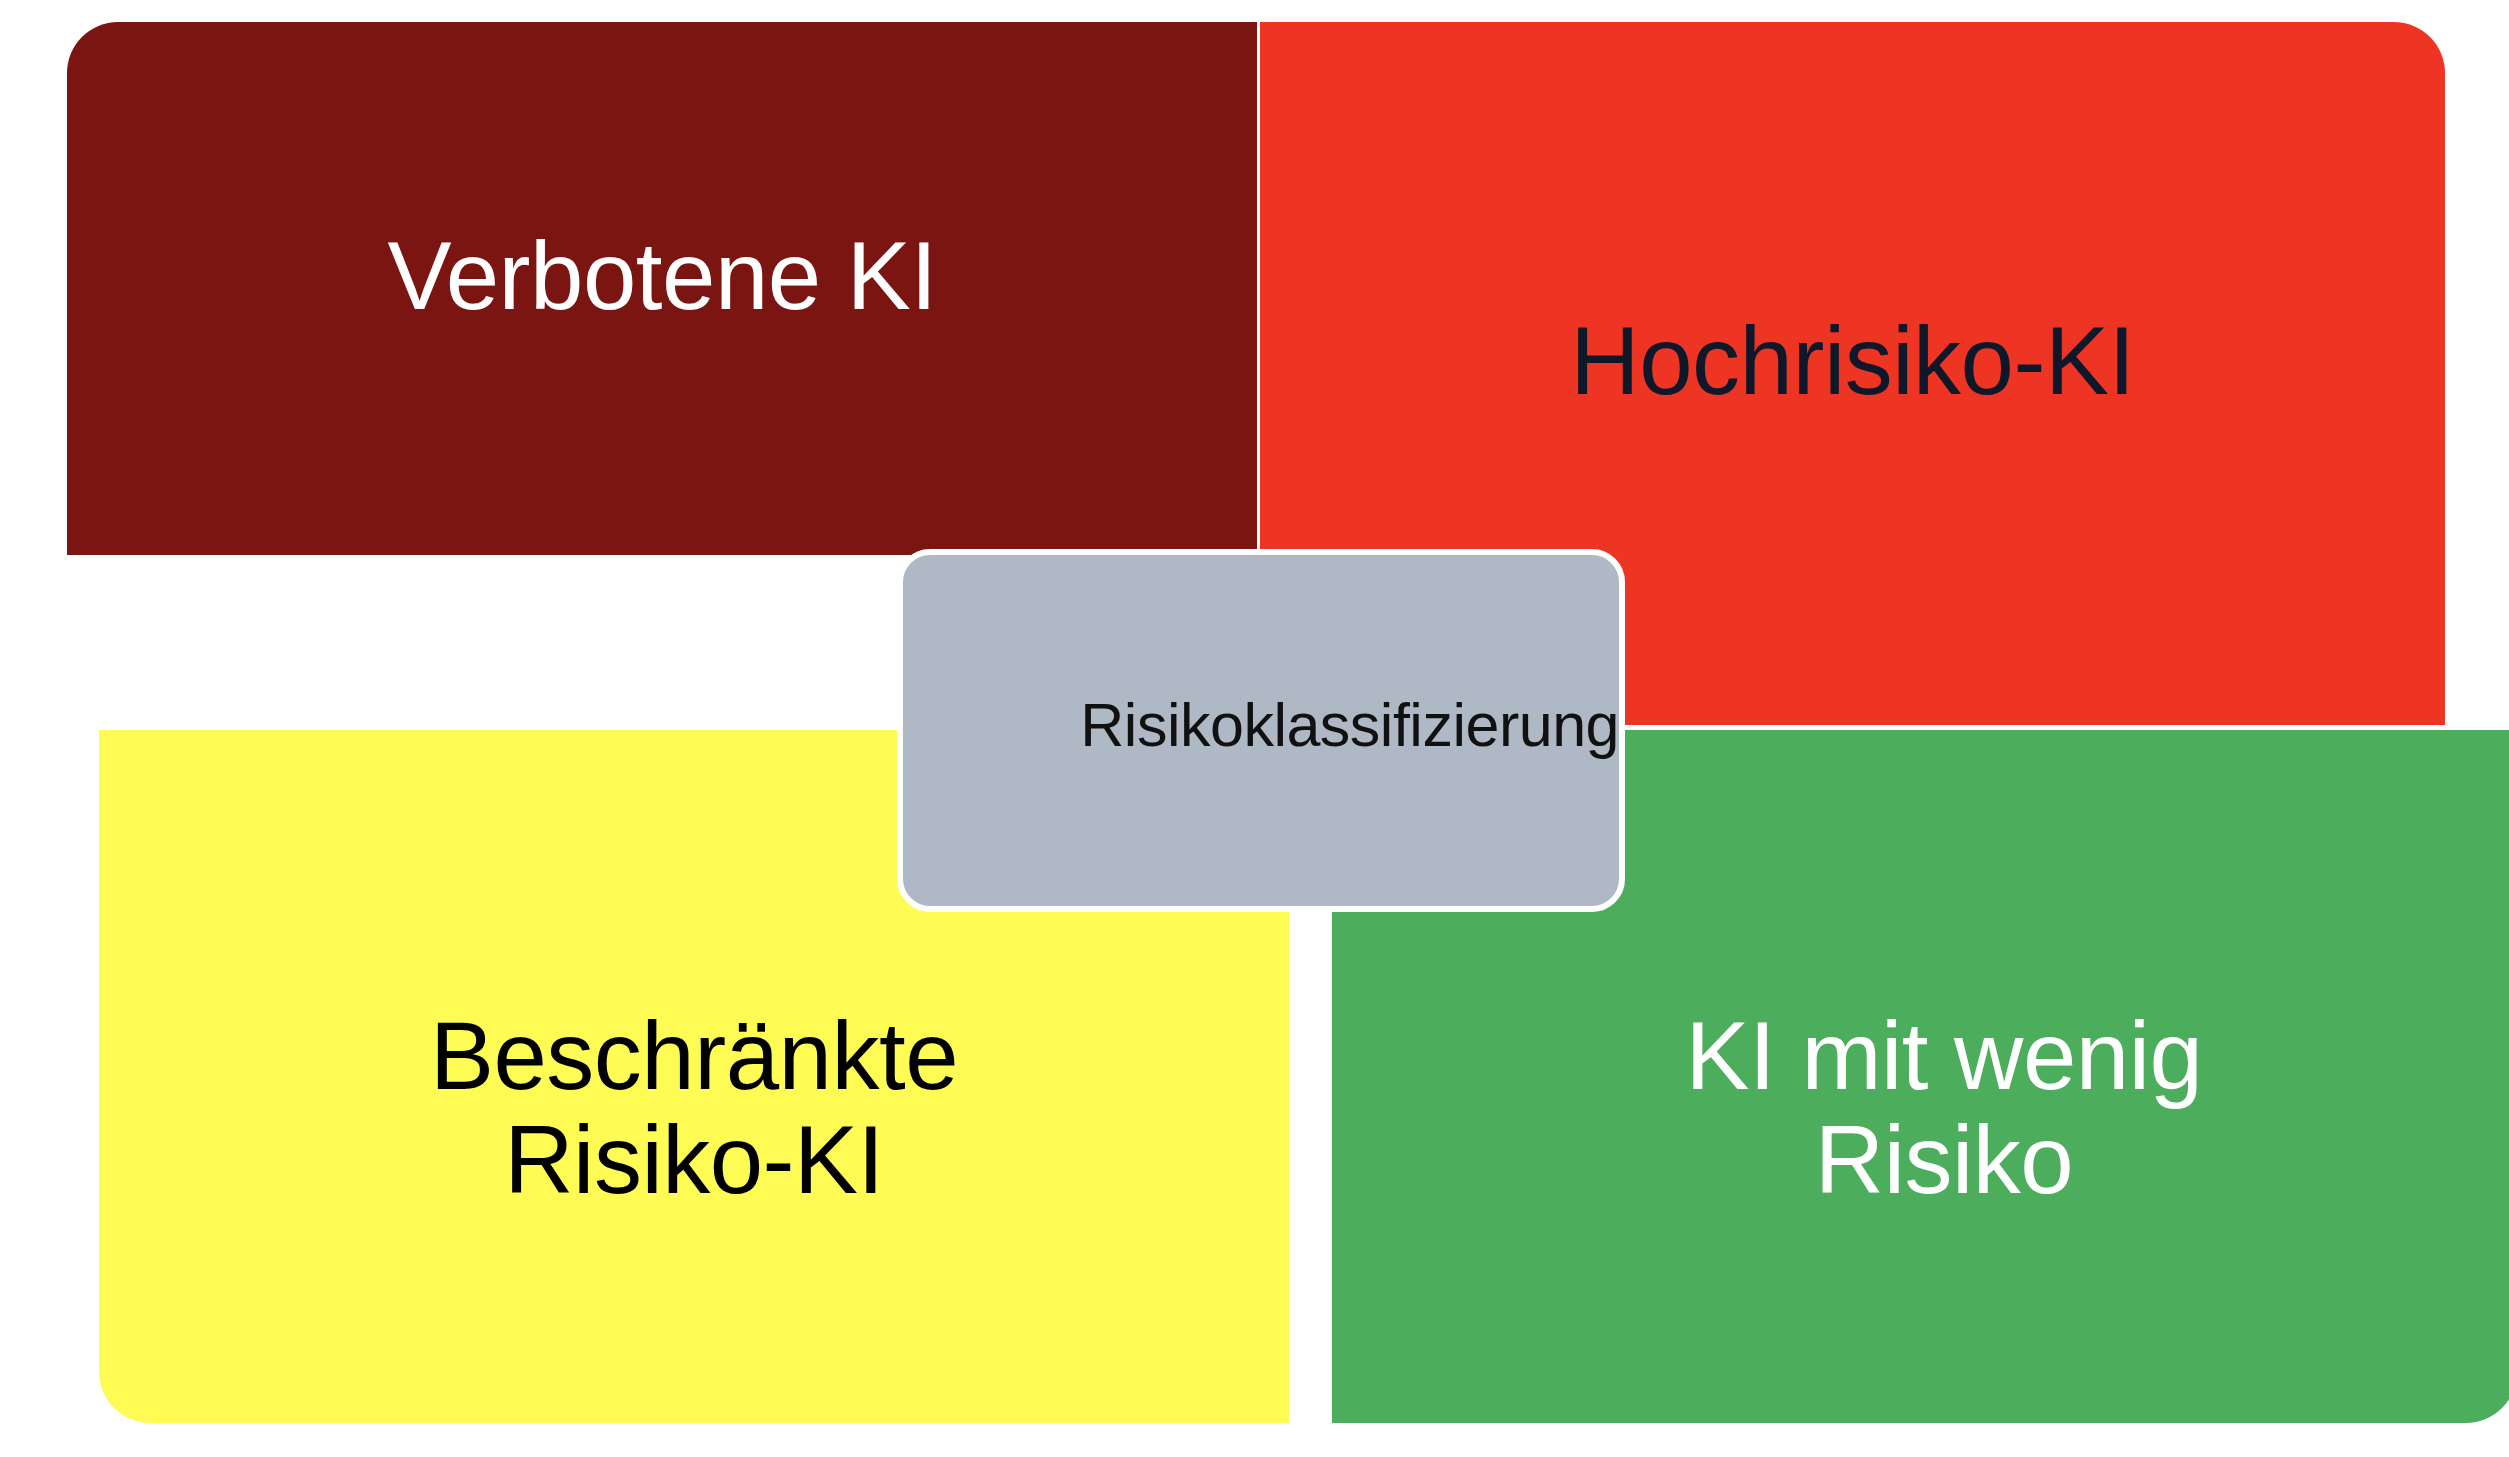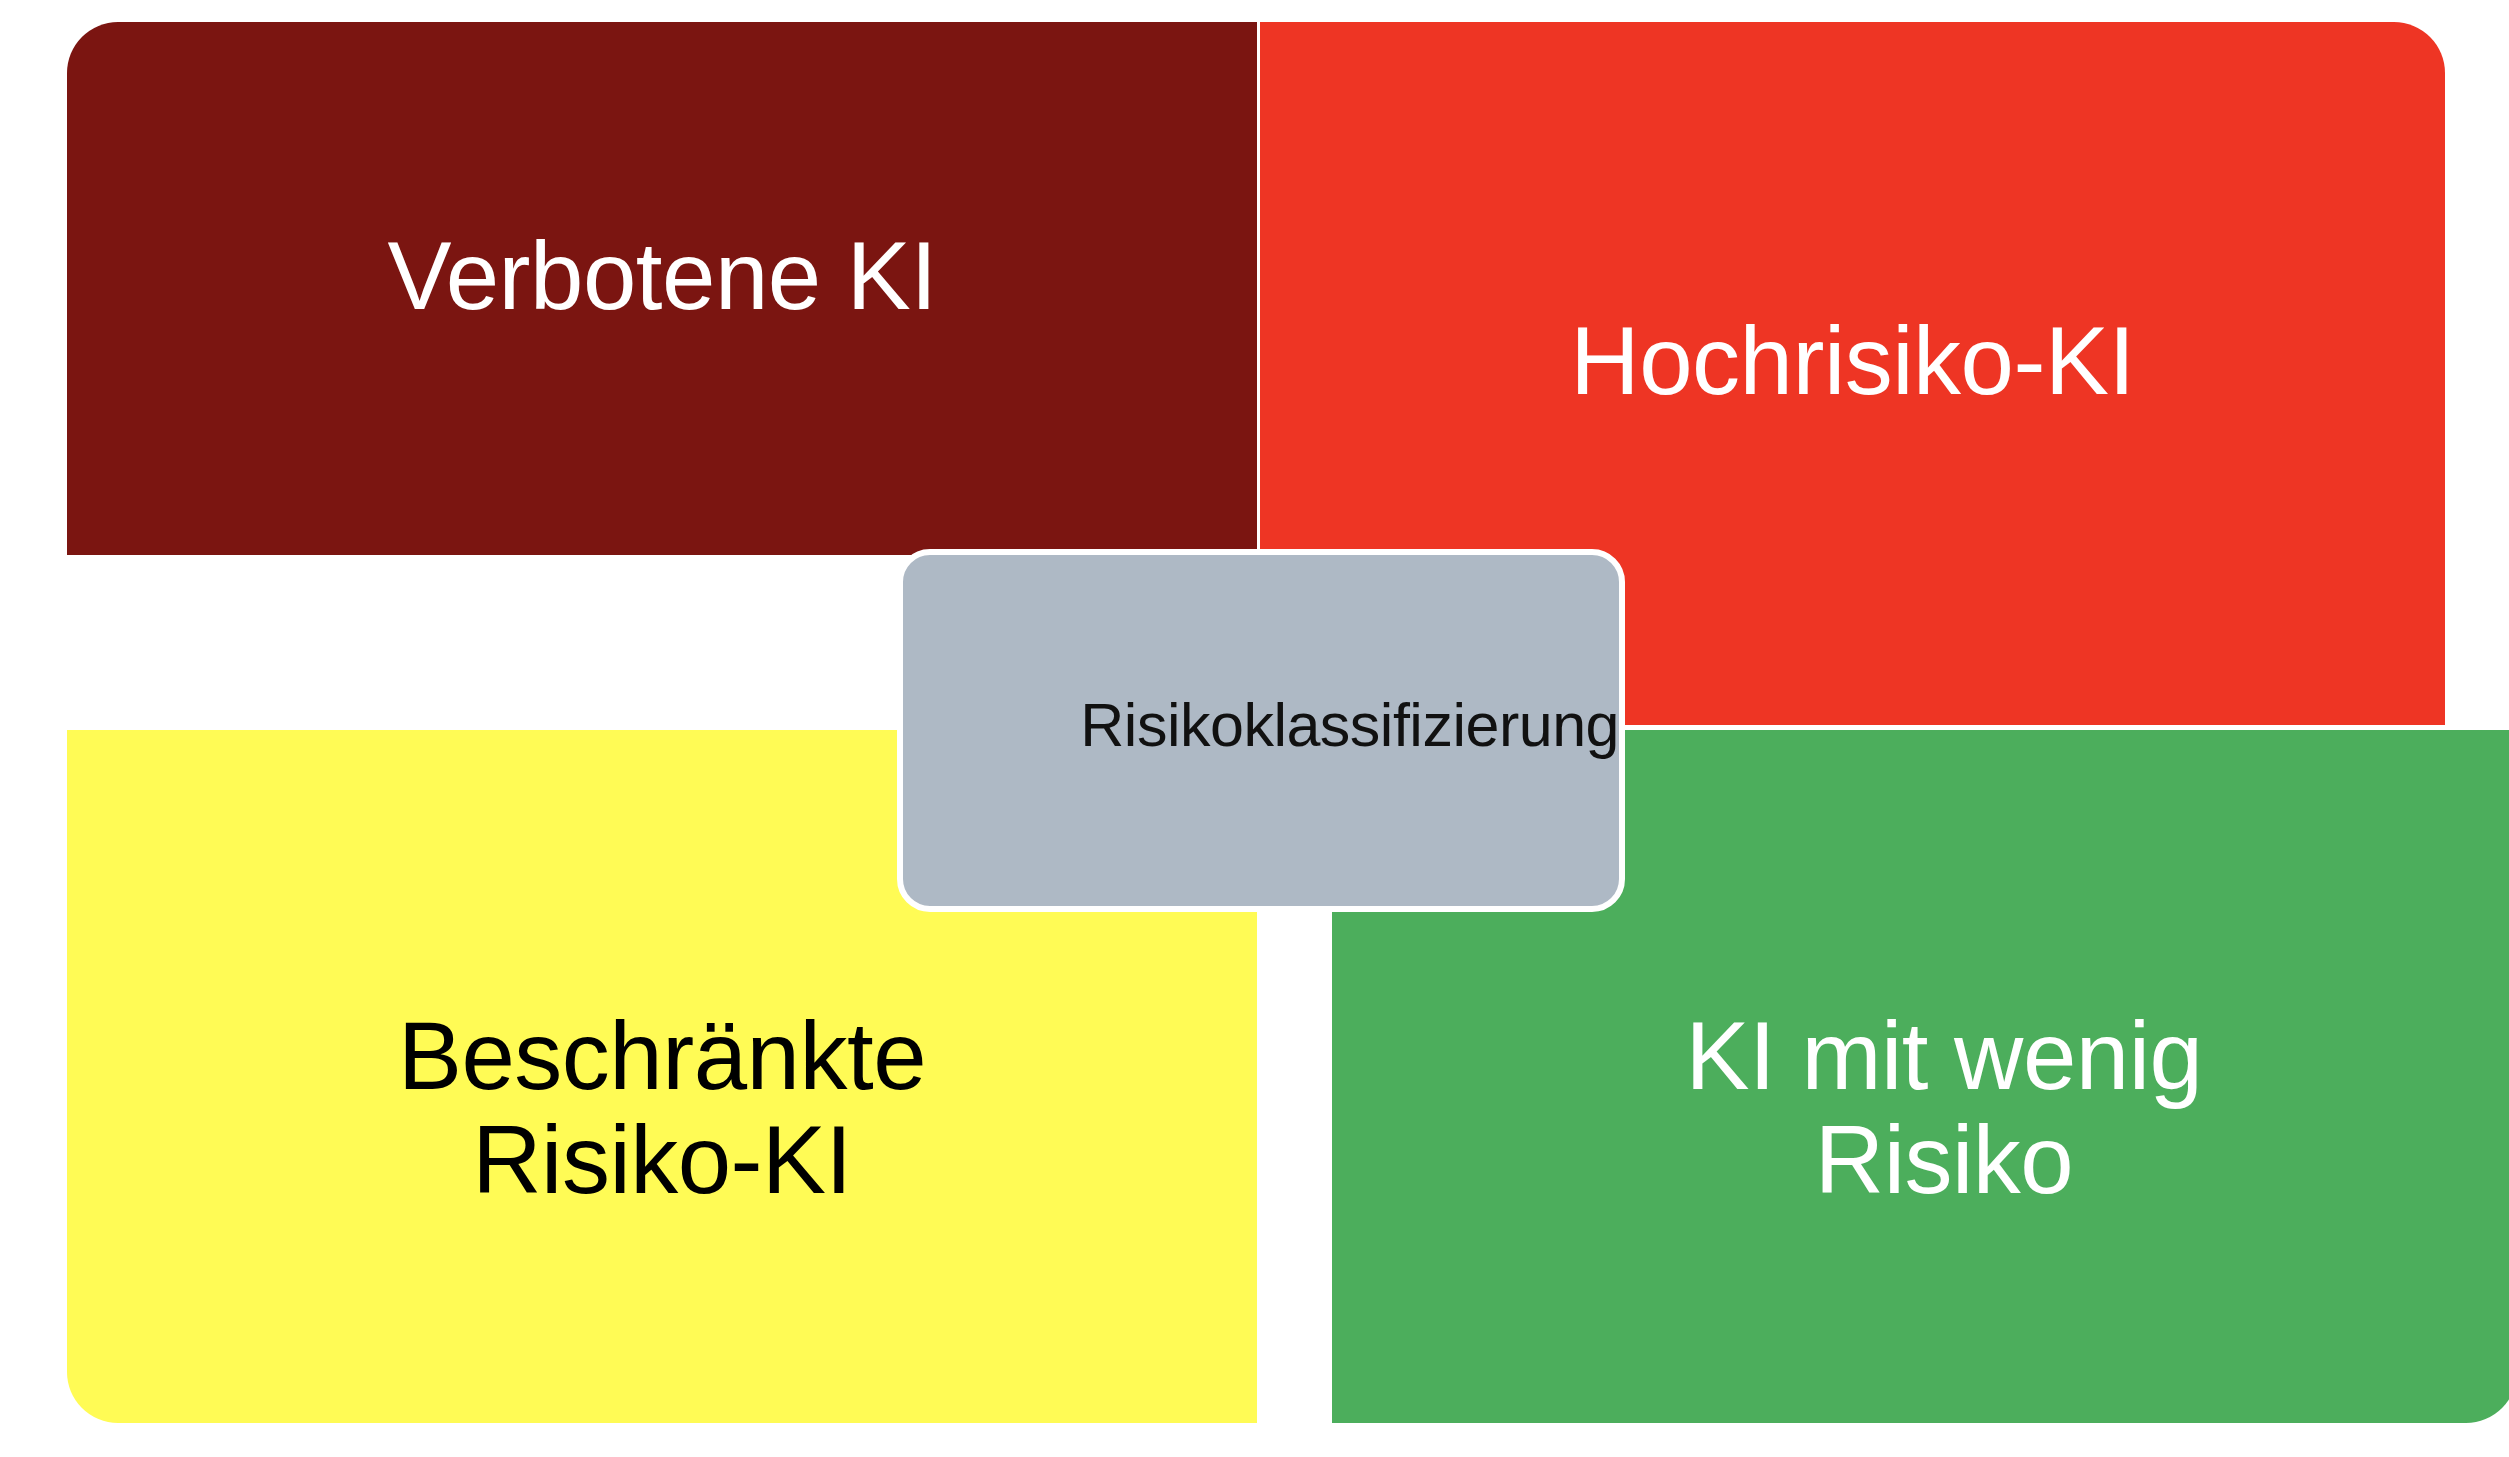--- a/index.html
+++ b/index.html
@@ -127,24 +127,24 @@
 </head>
 <body style="background: rgb(255, 255, 255);">
 
 <div id="matrix-root">
 
   <div class="quadrant" id="quad-prohibited" style="background: rgb(123, 21, 17);">
     <div class="quad-label" style="color: rgb(255, 255, 255);">Verbotene KI</div>
   </div>
 
   <div class="quadrant" id="quad-highrisk" style="background: rgb(238, 53, 36);">
-    <div class="quad-label" style="color: #ffffff;">Hochrisiko-KI</div>
+    <div class="quad-label" style="color: #0f172a;">Hochrisiko-KI</div>
   </div>
 
-  <div class="quadrant" id="quad-limited" style="background: rgb(255, 251, 85);">
+  <div class="quadrant" id="quad-limited" style="background: rgb(255, 251, 85); margin-left: 32px;">
     <div class="quad-label" style="color: rgb(0, 0, 0);">Beschränkte
 Risiko-KI</div>
   </div>
 
   <div class="quadrant" id="quad-minimal" style="background: rgb(76, 174, 92);">
     <div class="quad-label" style="color: rgb(255, 255, 255);">KI mit wenig
 Risiko</div>
   </div>
 
   <div id="center-hub" style="background: rgb(174, 185, 197); border-color: rgb(255, 255, 255);">

